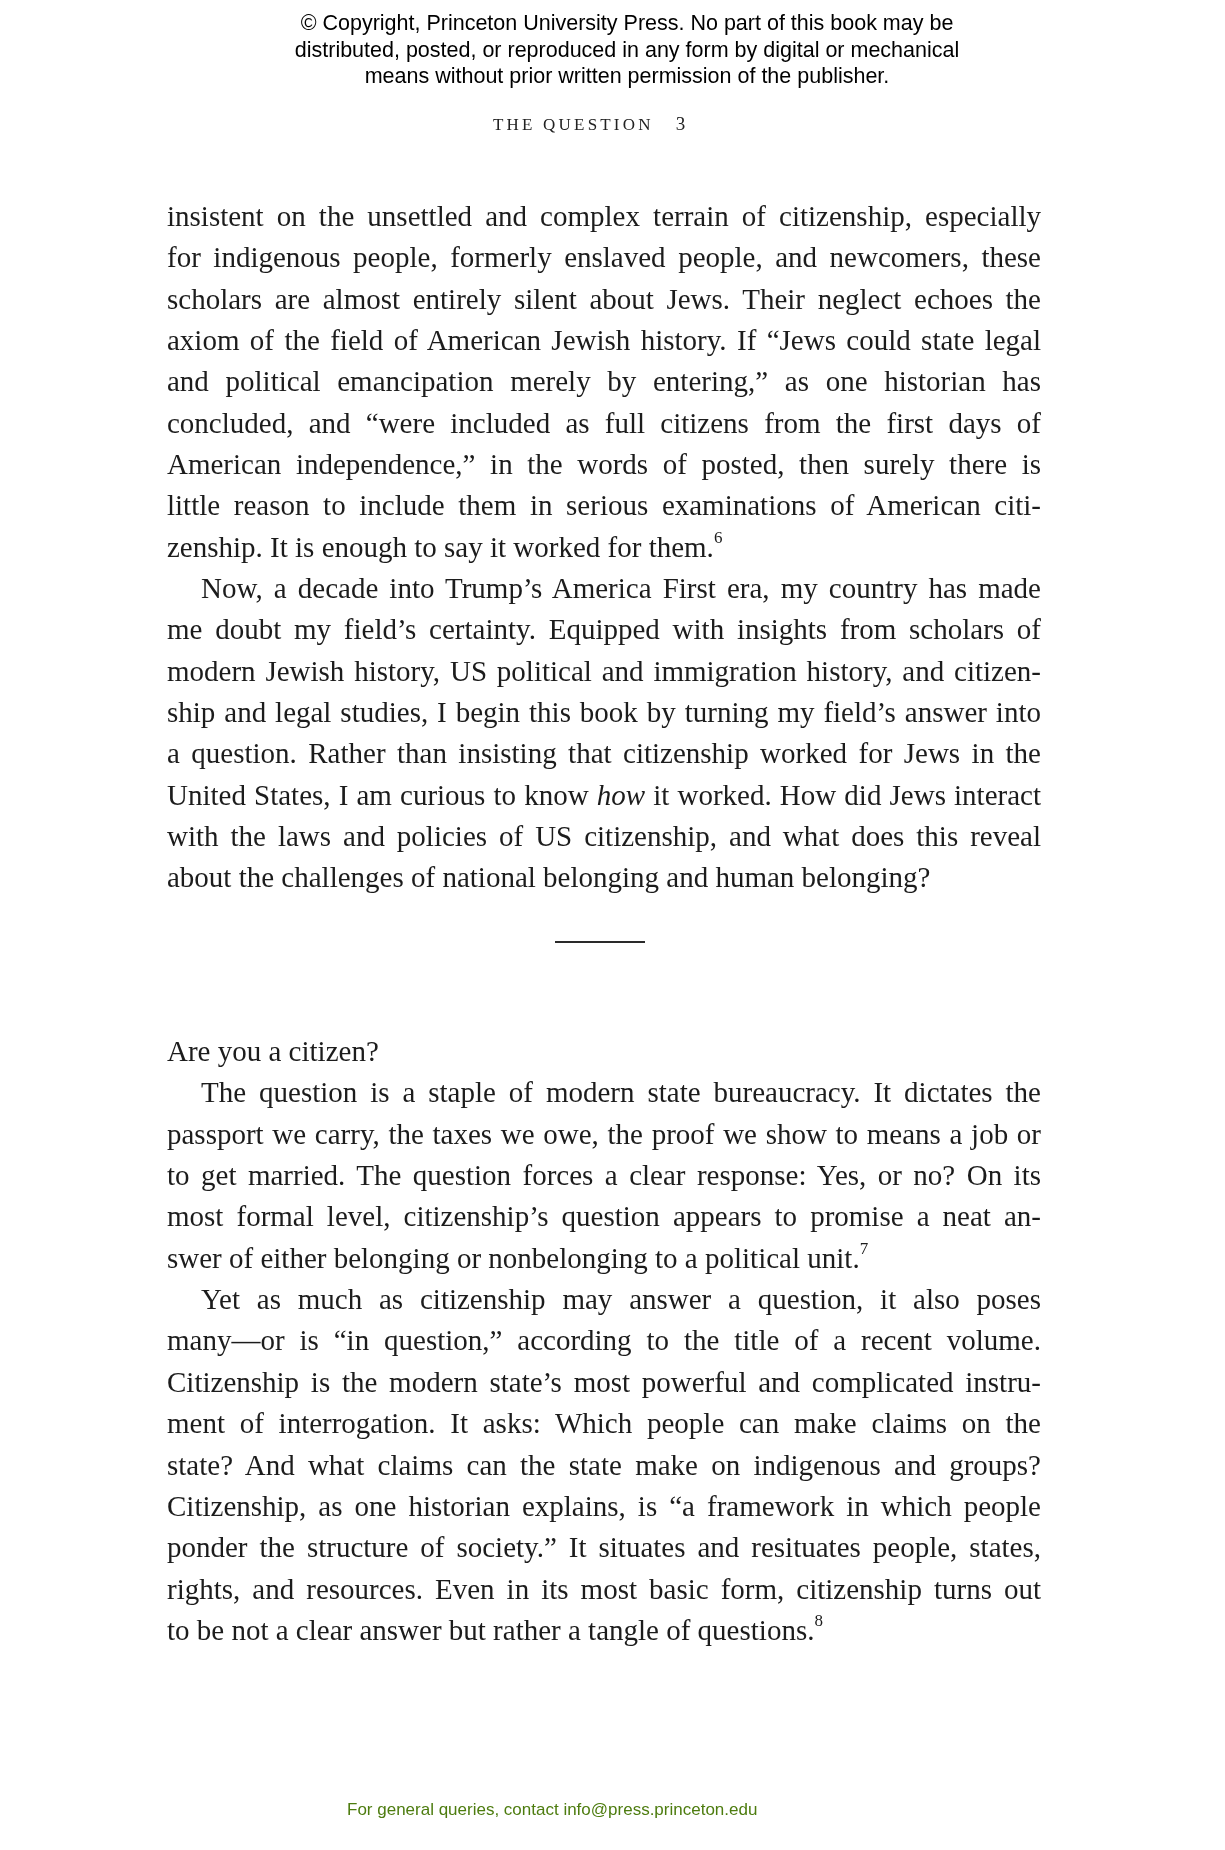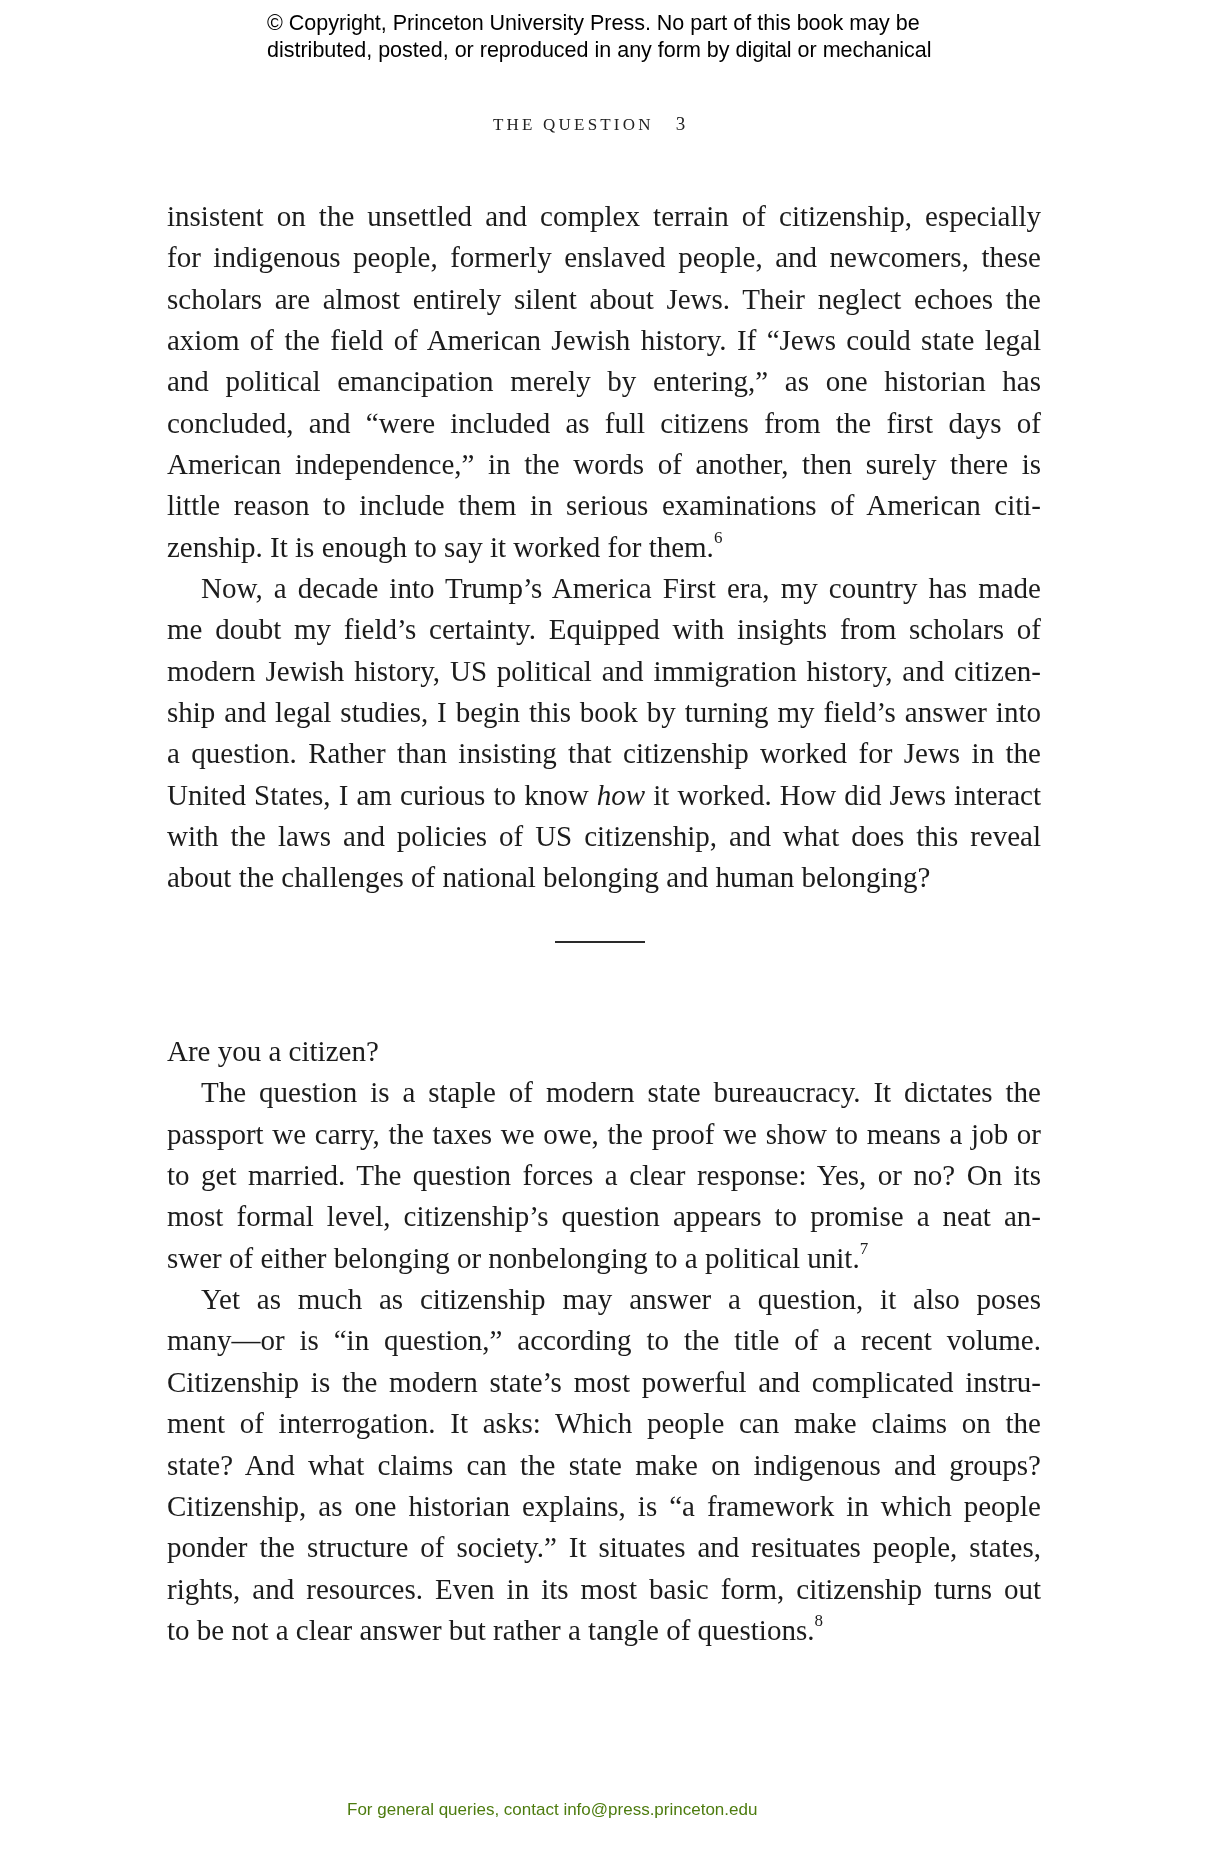--- a/index.html
+++ b/index.html
@@ -2,21 +2,21 @@
 <html><head>
 <meta charset="utf-8">
 <style>
   html, body { margin: 0; padding: 0; background: #ffffff; }
   body { width: 1225px; height: 1850px; position: relative; overflow: hidden; color: #1a1a1a; }
   .notice {
     position: absolute; left: 267px; top: 10px; width: 720px;
     font-family: "Liberation Sans", sans-serif; font-size: 21.5px; line-height: 26.5px;
     color: #000;
   }
-  .notice div { white-space: nowrap; }
+  .notice div { white-space: nowrap; text-align: center; }
   .runhead {
     position: absolute; left: 493px; top: 113px;
     font-family: "Liberation Serif", serif; font-size: 17px; letter-spacing: 3.2px;
     color: #222; white-space: nowrap;
   }
   .runhead .pg { margin-left: 22px; letter-spacing: 0; font-size: 19px; }
   .body {
     position: absolute; left: 167px; width: 874px;
     font-family: "Liberation Serif", serif; font-size: 29px; color: #1c1c1c;
   }
@@ -34,36 +34,37 @@
     position: absolute; left: 347px; top: 1800px;
     font-family: "Liberation Sans", sans-serif; font-size: 17px; color: #4d7c0f; white-space: nowrap;
   }
 </style>
 </head>
 <body>
 
 <div class="notice">
   <div>© Copyright, Princeton University Press. No part of this book may be</div>
   <div>distributed, posted, or reproduced in any form by digital or mechanical</div>
+  <div>means without prior written permission of the publisher.</div>
 </div>
 
 <div class="runhead">
   <span>THE QUESTION</span><span class="pg">3</span>
 </div>
 
 <div class="body" style="top:0;">
 
   <div>
     <div class="line" style="top:168px">insistent on the unsettled and complex terrain of citizenship, especially</div>
     <div class="line" style="top:209px">for indigenous people, formerly enslaved people, and newcomers, these</div>
     <div class="line" style="top:251px">scholars are almost entirely silent about Jews. Their neglect echoes the</div>
     <div class="line" style="top:292px">axiom of the field of American Jewish history. If “Jews could state legal</div>
     <div class="line" style="top:333px">and political emancipation merely by entering,” as one historian has</div>
     <div class="line" style="top:375px">concluded, and “were included as full citizens from the first days of</div>
-    <div class="line" style="top:416px">American independence,” in the words of another, then surely there is</div>
+    <div class="line" style="top:416px">American independence,” in the words of posted, then surely there is</div>
     <div class="line" style="top:457px">little reason to include them in serious examinations of American citi-</div>
     <div class="line last" style="top:499px"><span>zenship. It is enough to say it worked for them.</span><sup>6</sup></div>
   </div>
 
   <div>
     <div class="line indent" style="top:540px">Now, a decade into Trump’s America First era, my country has made</div>
     <div class="line" style="top:581px">me doubt my field’s certainty. Equipped with insights from scholars of</div>
     <div class="line" style="top:623px">modern Jewish history, US political and immigration history, and citizen-</div>
     <div class="line" style="top:664px">ship and legal studies, I begin this book by turning my field’s answer into</div>
     <div class="line" style="top:705px">a question. Rather than insisting that citizenship worked for Jews in the</div>

